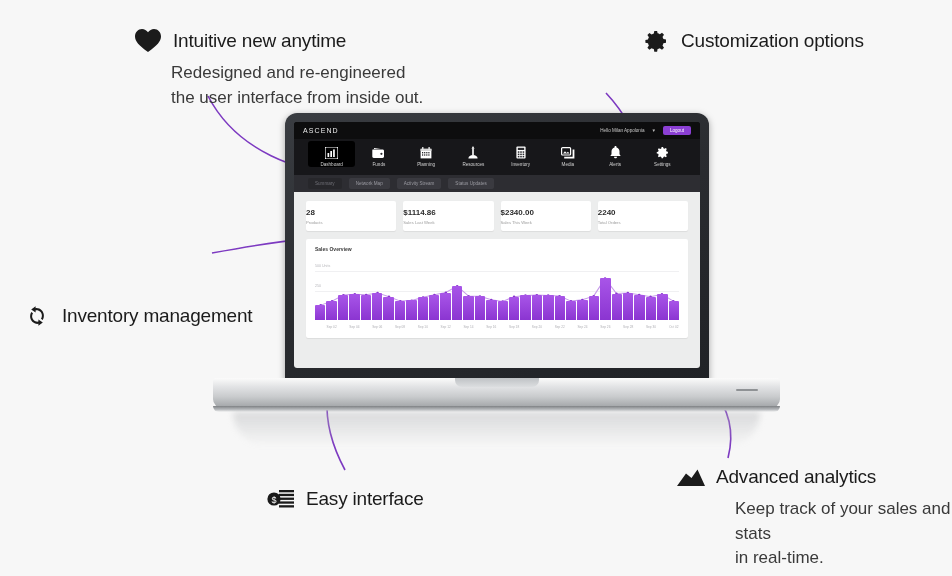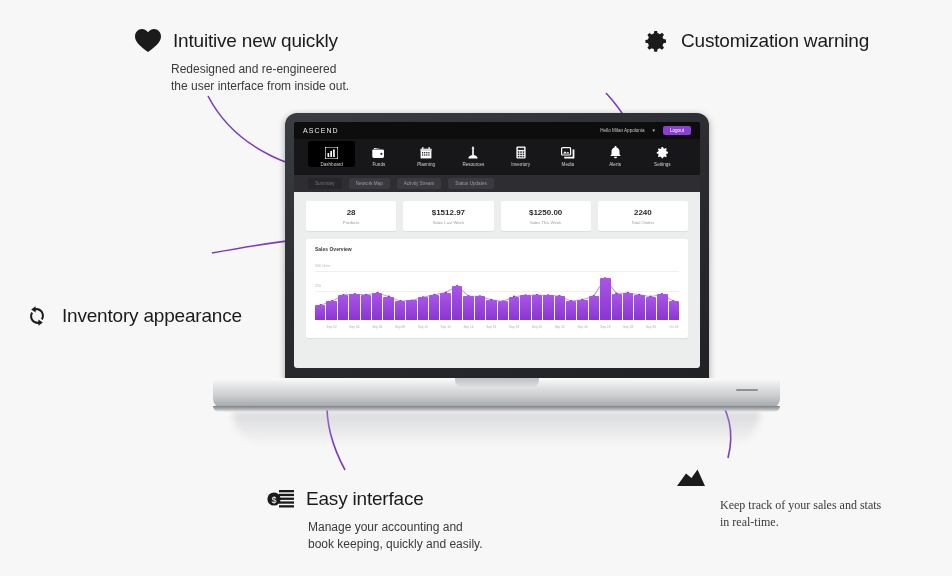--- a/index.html
+++ b/index.html
@@ -9,31 +9,31 @@
     font-family: "Liberation Sans", sans-serif;
     overflow: hidden;
   }
   #stage { position: relative; width: 952px; height: 576px; }
 
   
   .feature { position: absolute; }
   .feature .head { display: flex; align-items: center; gap: 10px; }
   .feature .ficon { width: 30px; height: 30px; display: flex; align-items: center; justify-content: center; flex: 0 0 30px; }
   .feature .ftitle { font-size: 19px; color: #1b1b1b; letter-spacing: -0.2px; white-space: nowrap; }
-  .feature .fdesc { font-size: 12px; line-height: 1.45; color: #3a3a3a; margin-top: 5px; }
+  .feature .fdesc { font-size: 17px; line-height: 1.45; color: #3a3a3a; margin-top: 5px; }
   .f-design { left: 133px; top: 26px; }
   .f-design .fdesc { margin-left: 38px; }
   .f-custom { left: 641px; top: 26px; }
   .f-custom .fdesc { margin-left: 35px; }
   .f-inventory { left: 22px; top: 301px; }
   .f-inventory .fdesc { margin-left: 34px; }
   .f-accounting { left: 266px; top: 484px; }
   .f-accounting .fdesc { margin-left: 42px; }
   .f-analytics { left: 676px; top: 462px; }
-  .f-analytics .fdesc { margin-left: 44px; font-family: Liberation Serif, serif; }
+  .f-analytics .fdesc { margin-left: 59px; }
 
   
   #curves { position: absolute; left: 0; top: 0; width: 952px; height: 576px; pointer-events: none; }
 
   
   #laptop { position: absolute; left: 213px; top: 113px; width: 567px; height: 320px; }
   .lid {
     position: absolute; left: 72px; top: 0; width: 424px; height: 269px;
     background: linear-gradient(160deg,#3a3d42 0%,#2a2c30 45%,#202226 100%);
     border-radius: 12px 12px 4px 4px;
@@ -76,21 +76,21 @@
   .navitem.active { background:#000; }
   .navicon { color:#ffffff; display:flex; align-items:center; justify-content:center; height:15px; }
   .navlabel { color:#d2d2d2; font-size:4.6px; margin-top:2px; }
 
   .tabbar { height:17px; background:#2d2d32; display:flex; align-items:center; gap:7px; padding:0 14px; }
   .tab { font-size:4.6px; color:#9a9aa1; background:#3a3a40; padding:3px 7px; border-radius:2px; }
   .tab.active { background:#27272b; color:#6f6f76; }
 
   .content { background:#eceded; height:calc(100% - 70px); padding:9px 12px; }
   .cards { display:flex; gap:7px; }
-  .card { flex:1; background:#fff; border-radius:2px; padding:7px 0 6px 0; text-align:center; box-shadow:0 1px 1px rgba(0,0,0,.07); }
+  .card { flex:1; background:#fff; border-radius:2px; padding:7px 0 6px 0; box-shadow:0 1px 1px rgba(0,0,0,.07); }
   .cval { font-size:8px; font-weight:bold; color:#2c2c2c; }
   .clbl { font-size:4.2px; color:#9b9b9b; margin-top:3px; }
 
   .panel { margin-top:8px; background:#fff; border-radius:2px; padding:7px 9px 2px 9px; box-shadow:0 1px 1px rgba(0,0,0,.07); height:99px; }
   .ptitle { font-size:5px; font-weight:bold; color:#3a3a3a; }
   .plot { position:relative; margin-top:5px; height:72px; }
   .ylab { position:absolute; left:0; font-size:3.6px; color:#b6b6bb; }
   .gridline { position:absolute; left:0; right:0; height:1px; background:#f0f0f2; }
   .bars { position:absolute; left:0; right:0; bottom:9px; top:0; display:flex; align-items:flex-end; gap:1px; }
   .bar { flex:1; background:linear-gradient(180deg,#a855e8,#8b35d1); border-radius:1px 1px 0 0; }
@@ -120,75 +120,75 @@
     </g>
   </svg>
 
   <div class="feature f-design">
     <div class="head">
       <span class="ficon">
         <svg width="26" height="24" viewBox="0 0 26 24">
             <path fill="#1b1b1b" d="M13 23C4 16.5 0 12.2 0 7.4 0 3.3 3.1 0 7 0c2.4 0 4.6 1.3 6 3.3C14.4 1.3 16.6 0 19 0c3.9 0 7 3.3 7 7.4 0 4.8-4 9.1-13 15.6z"></path>
           </svg>
       </span>
-      <span class="ftitle">Intuitive new quickly</span>
+      <span class="ftitle">Intuitive new anytime</span>
     </div>
     <div class="fdesc">Redesigned and re-engineered<br>the user interface from inside out.</div>
   </div>
 
   <div class="feature f-custom">
     <div class="head">
       <span class="ficon">
         <svg width="24" height="24" viewBox="0 0 24 24">
             <path fill="#1b1b1b" d="M12 8.2a3.8 3.8 0 100 7.6 3.8 3.8 0 000-7.6zm10 5.2v-2.8l-2.6-.5a7.7 7.7 0 00-.9-2.2l1.5-2.2-2-2-2.2 1.5a7.7 7.7 0 00-2.2-.9L13.1 2h-2.8l-.5 2.6c-.8.2-1.5.5-2.2.9L5.4 4 3.4 6l1.5 2.2c-.4.7-.7 1.4-.9 2.2L1.4 11v2.8l2.6.5c.2.8.5 1.5.9 2.2L3.4 18.7l2 2 2.2-1.5c.7.4 1.4.7 2.2.9l.5 2.6h2.8l.5-2.6c.8-.2 1.5-.5 2.2-.9l2.2 1.5 2-2-1.5-2.2c.4-.7.7-1.4.9-2.2l2.6-.5z"></path>
           </svg>
       </span>
-      <span class="ftitle">Customization warning</span>
+      <span class="ftitle">Customization options</span>
     </div>
   </div>
 
   <div class="feature f-inventory">
     <div class="head">
       <span class="ficon">
         <svg width="22" height="22" viewBox="0 0 22 22">
           <path fill="#1b1b1b" d="M9.6 1.2L5.2 4.4 9.6 7.6V5.4c.3 0 .6-.1.9-.1 3 0 5.4 2.4 5.4 5.4 0 1.1-.3 2.1-.9 3l1.7 1.3a7.6 7.6 0 001.2-4.3c0-4.2-3.4-7.6-7.4-7.6-.3 0-.6 0-.9.1V1.2z"></path>
           <path fill="#1b1b1b" d="M12.4 20.8l4.4-3.2-4.4-3.2v2.2c-.3 0-.6.1-.9.1-3 0-5.4-2.4-5.4-5.4 0-1.1.3-2.1.9-3L5.3 7a7.6 7.6 0 00-1.2 4.3c0 4.2 3.4 7.6 7.4 7.6.3 0 .6 0 .9-.1v2z"></path>
         </svg>
       </span>
-      <span class="ftitle">Inventory appearance</span>
+      <span class="ftitle">Inventory management</span>
     </div>
   </div>
 
   <div class="feature f-accounting">
     <div class="head">
       <span class="ficon">
         <svg width="28" height="22" viewBox="0 0 28 22">
           <circle cx="7" cy="11" r="6.6" fill="#1b1b1b"></circle>
           <text x="7" y="14.6" font-size="9" font-family="Liberation Sans, sans-serif" fill="#ffffff" text-anchor="middle">$</text>
           <g fill="#1b1b1b">
             <rect x="12" y="2" width="15" height="2.3"></rect>
             <rect x="12" y="5.8" width="15" height="2.3"></rect>
             <rect x="12" y="9.6" width="15" height="2.3"></rect>
             <rect x="12" y="13.4" width="15" height="2.3"></rect>
             <rect x="12" y="17.2" width="15" height="2.3"></rect>
           </g>
         </svg>
       </span>
       <span class="ftitle">Easy interface</span>
     </div>
-    <div class="fdesc">Manage your accounting and<br>book keeping, quickly and easily.</div>
   </div>
 
   <div class="feature f-analytics">
     <div class="head">
       <span class="ficon">
         <svg width="28" height="20" viewBox="0 0 28 20">
             <path fill="#1b1b1b" d="M0 19h28L20.5 2.5 14.5 11 9 6.5 0 19z"></path>
           </svg>
       </span>
+      <span class="ftitle">Advanced analytics</span>
     </div>
     <div class="fdesc">Keep track of your sales and stats<br>in real-time.</div>
   </div>
 
   <div id="laptop">
     <div class="reflection"></div>
     <div class="lid">
       <div class="screen">
 
         <div class="topbar">
@@ -309,25 +309,25 @@
           <span class="tab">Status Updates</span>
         </div>
 
         <div class="content">
           <div class="cards">
             <div class="card">
               <div class="cval">28</div>
               <div class="clbl">Products</div>
             </div>
             <div class="card">
-              <div class="cval">$1512.97</div>
+              <div class="cval">$1114.86</div>
               <div class="clbl">Sales Last Week</div>
             </div>
             <div class="card">
-              <div class="cval">$1250.00</div>
+              <div class="cval">$2340.00</div>
               <div class="clbl">Sales This Week</div>
             </div>
             <div class="card">
               <div class="cval">2240</div>
               <div class="clbl">Total Orders</div>
             </div>
           </div>
 
           <div class="panel">
             <div class="ptitle">Sales Overview</div>

